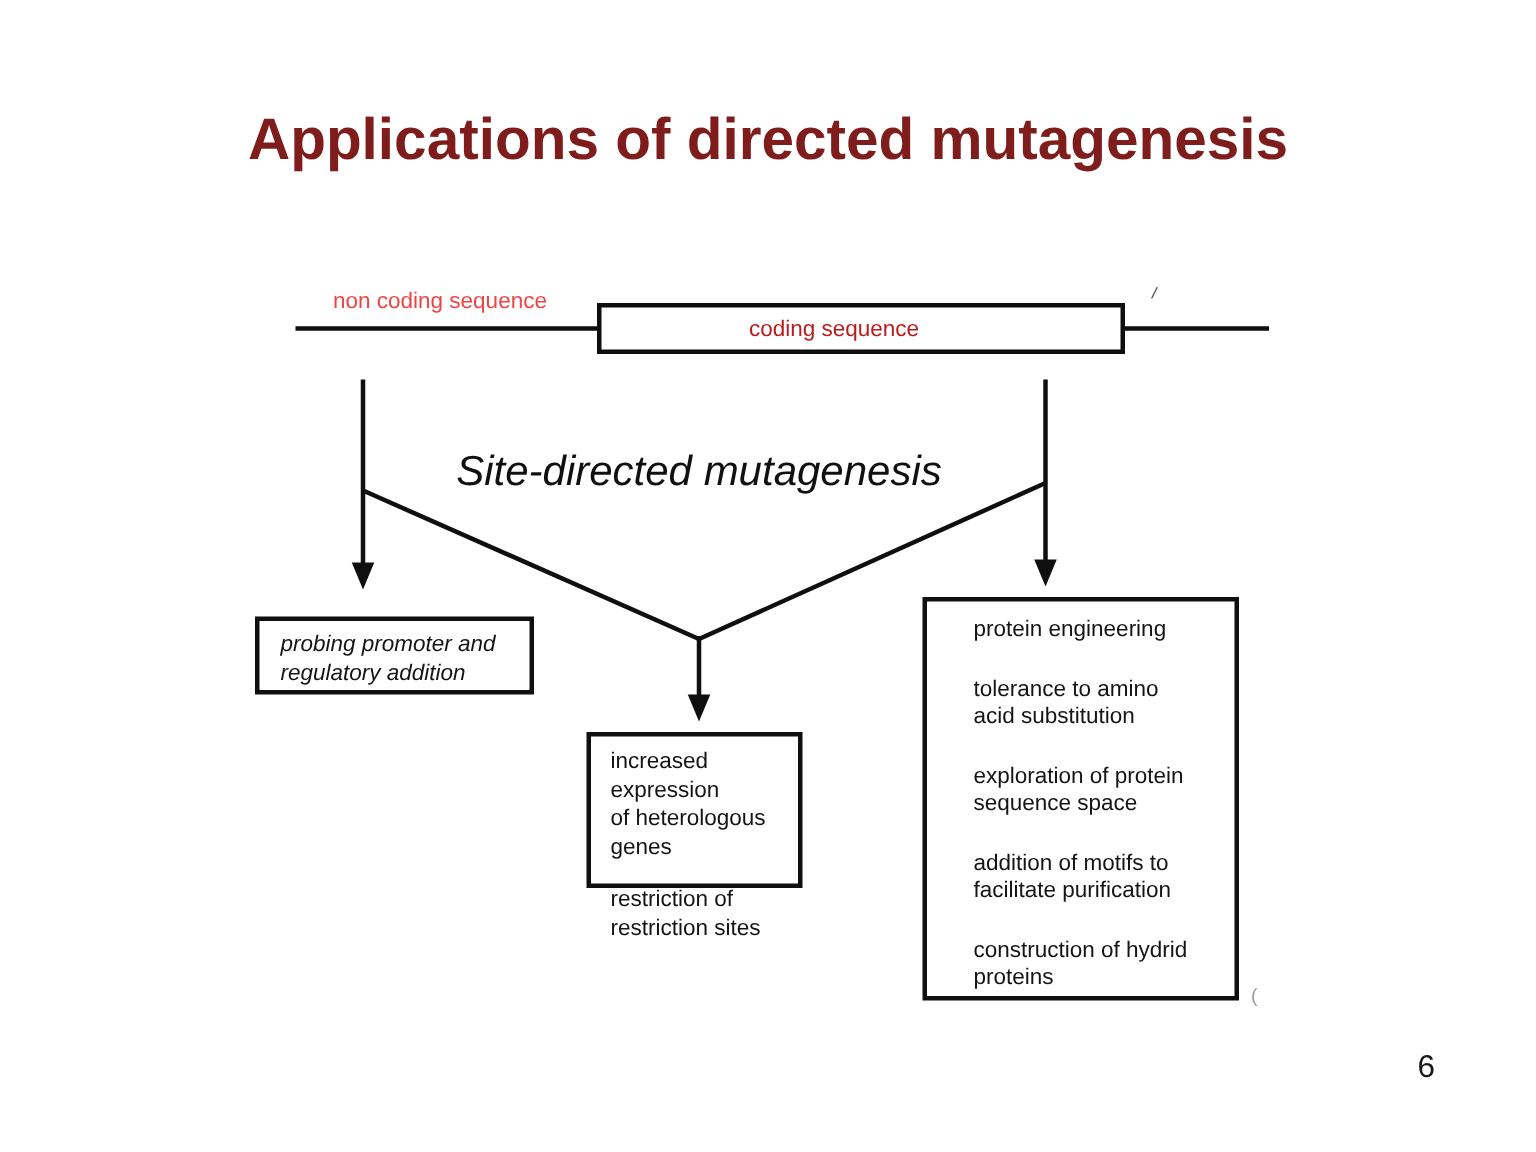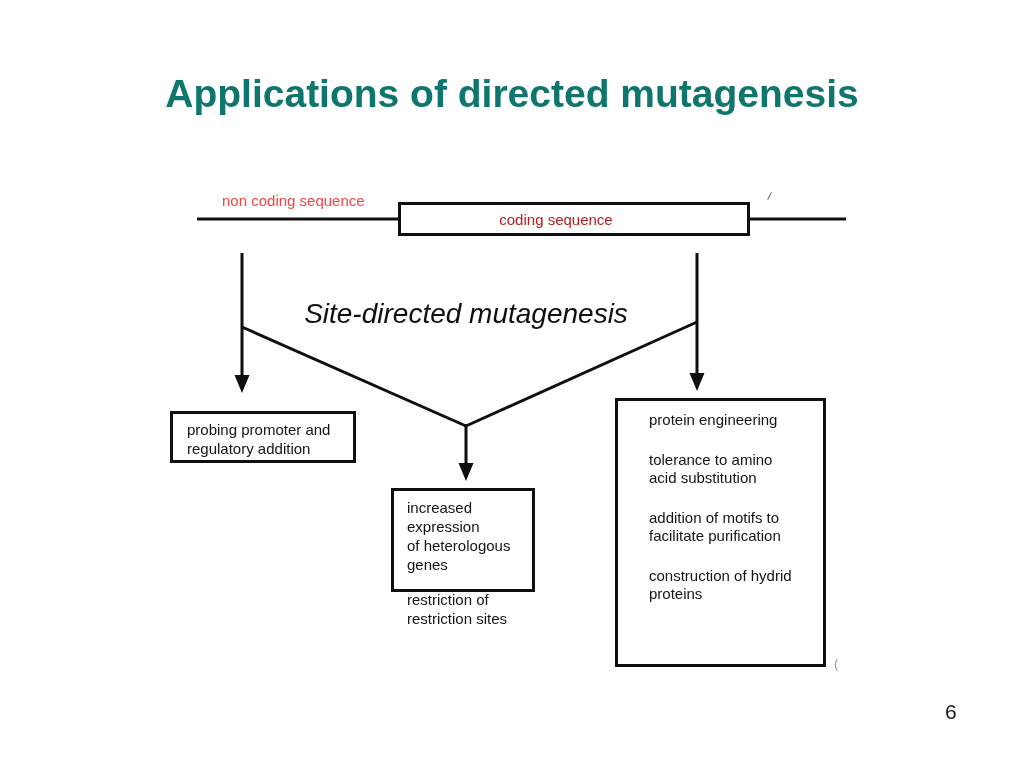--- a/index.html
+++ b/index.html
@@ -20,21 +20,21 @@
     position: absolute;
     top: 72px;
     left: 0;
     width: 1024px;
     margin: 0;
     text-align: center;
     font-family: "Liberation Sans", sans-serif;
     font-size: 39px;
     font-weight: bold;
     letter-spacing: 0px;
-    color: #0f766e;
+    color: #7f1d1d;
   }
   .diagram {
     position: absolute;
     left: 0; top: 0;
     width: 1024px; height: 768px;
   }
   .diagram svg {
     position: absolute;
     left: 0; top: 0;
   }
@@ -81,20 +81,21 @@
     font-size: 15px;
     line-height: 19px;
     color: #141414;
   }
   .box-left {
     left: 170px;
     top: 411px;
     width: 186px;
     height: 52px;
     padding: 6px 0 0 14px;
+    font-style: italic;
   }
   .box-middle {
     left: 391px;
     top: 488px;
     width: 144px;
     height: 104px;
     padding: 7px 0 0 13px;
   }
   .box-right {
     left: 615px;
@@ -189,20 +190,24 @@
 
     <div class="app-box box-right">
       <p class="gap-after">
         <span>protein engineering</span>
       </p>
       <p class="gap-after">
         <span>tolerance to amino</span><br>
         <span>acid substitution</span>
       </p>
       <p class="gap-after">
+        <span>exploration of protein</span><br>
+        <span>sequence space</span>
+      </p>
+      <p class="gap-after">
         <span>addition of motifs to</span><br>
         <span>facilitate purification</span>
       </p>
       <p>
         <span>construction of hydrid</span><br>
         <span>proteins</span>
       </p>
     </div>
 
     <span class="artifact tick">/</span>

